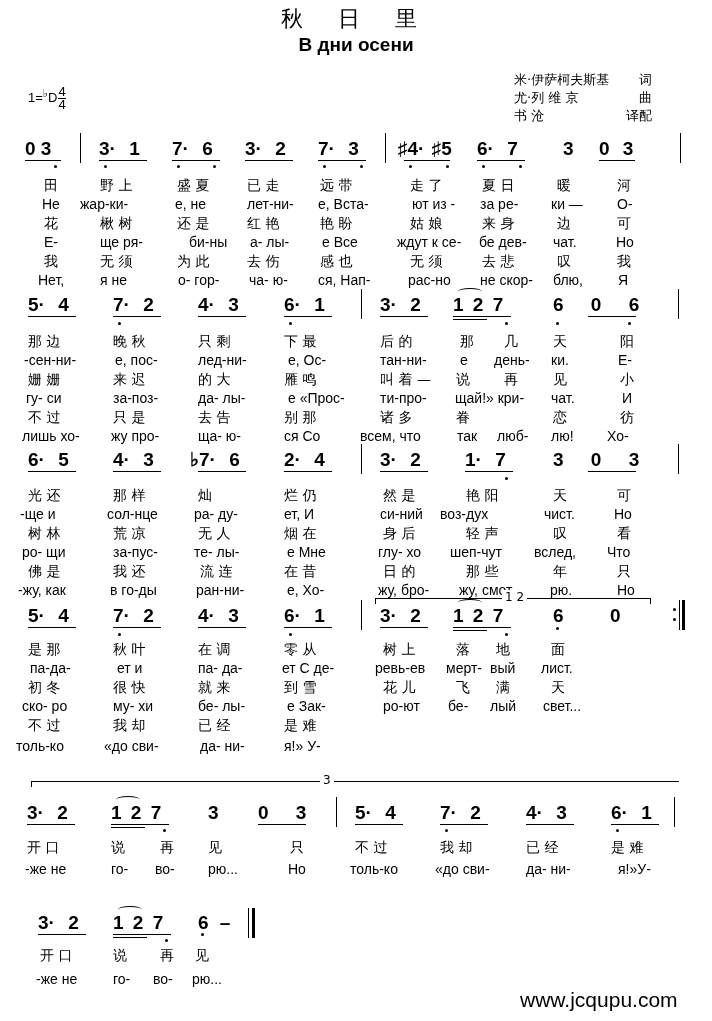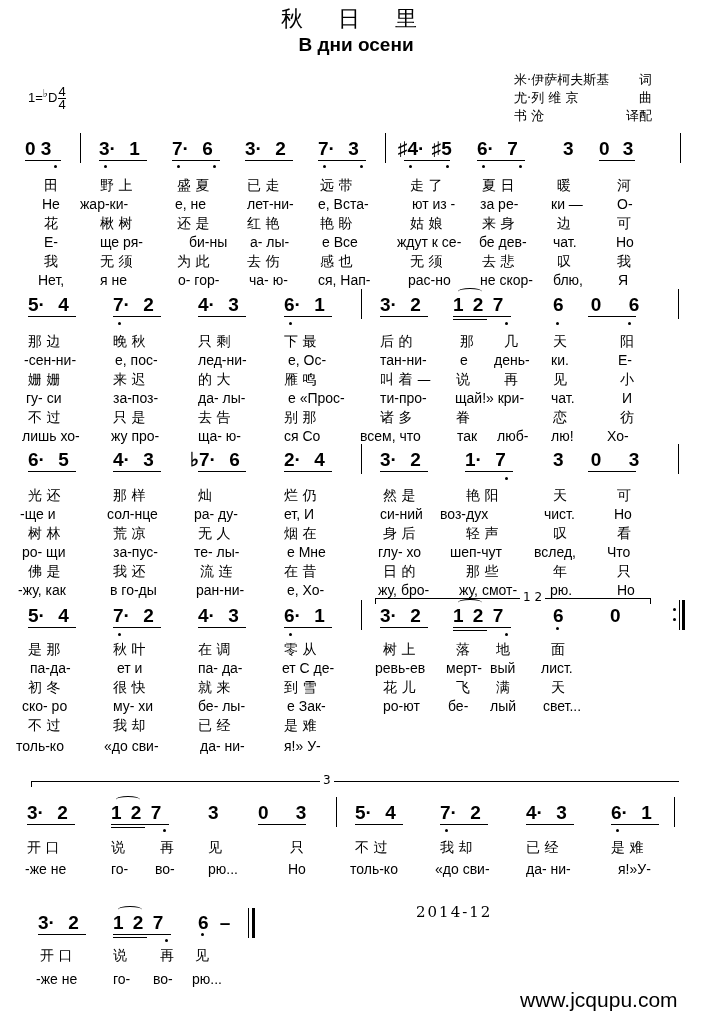--- a/index.html
+++ b/index.html
@@ -338,21 +338,21 @@
       <span class="lyr ru" style="left:550px">рю.</span>
       <span class="lyr ru" style="left:617px">Но</span>
     </div>
   </div>
 </div>
 
 <div>
   <div class="volta" style="left:375px;top:598px;width:275px"></div>
   <div class="volta-l" style="left:375px;top:598px"></div>
   <div class="volta-l" style="left:650px;top:598px"></div>
-  <div class="volta-label" style="left:520px;top:590px">1 2</div>
+  <div class="volta-label" style="left:502px;top:590px">1 2</div>
 
   <div class="bar" style="left:361px;top:600px;height:30px"></div>
   <div class="bar" style="left:679px;top:600px;height:30px"></div>
   <div class="bar thick" style="left:682px;top:600px;height:30px"></div>
   <div class="dot" style="left:673px;top:608px"></div>
   <div class="dot" style="left:673px;top:618px"></div>
 
   <div class="note" style="left:28px;top:606px;word-spacing:8px">5· 4</div>
   <div class="uline" style="left:28px;top:627px;width:48px"></div>
   <div class="note" style="left:113px;top:606px;word-spacing:8px">7· 2</div>
@@ -514,15 +514,14 @@
     <div style="position:relative;height:19px">
       <span class="lyr ru" style="left:36px">-же не</span>
       <span class="lyr ru" style="left:113px">го-</span>
       <span class="lyr ru" style="left:153px">во-</span>
       <span class="lyr ru" style="left:192px">рю...</span>
     </div>
   </div>
 </div>
 
 <div class="abs footer">
-  <div style="padding-left:88px;font-weight:normal;letter-spacing:2px">2014-12</div>
 </div>
 <div class="abs url">www.jcqupu.com</div>
 
 </body></html>

